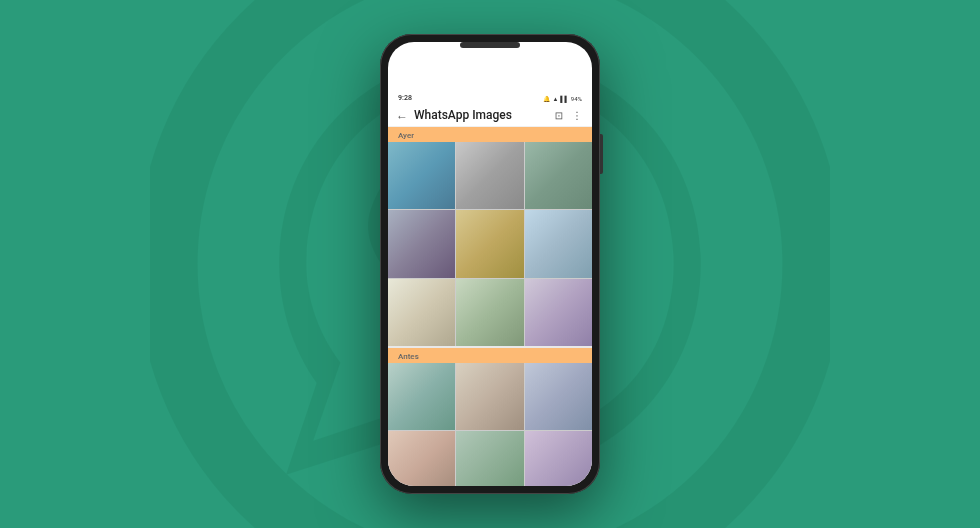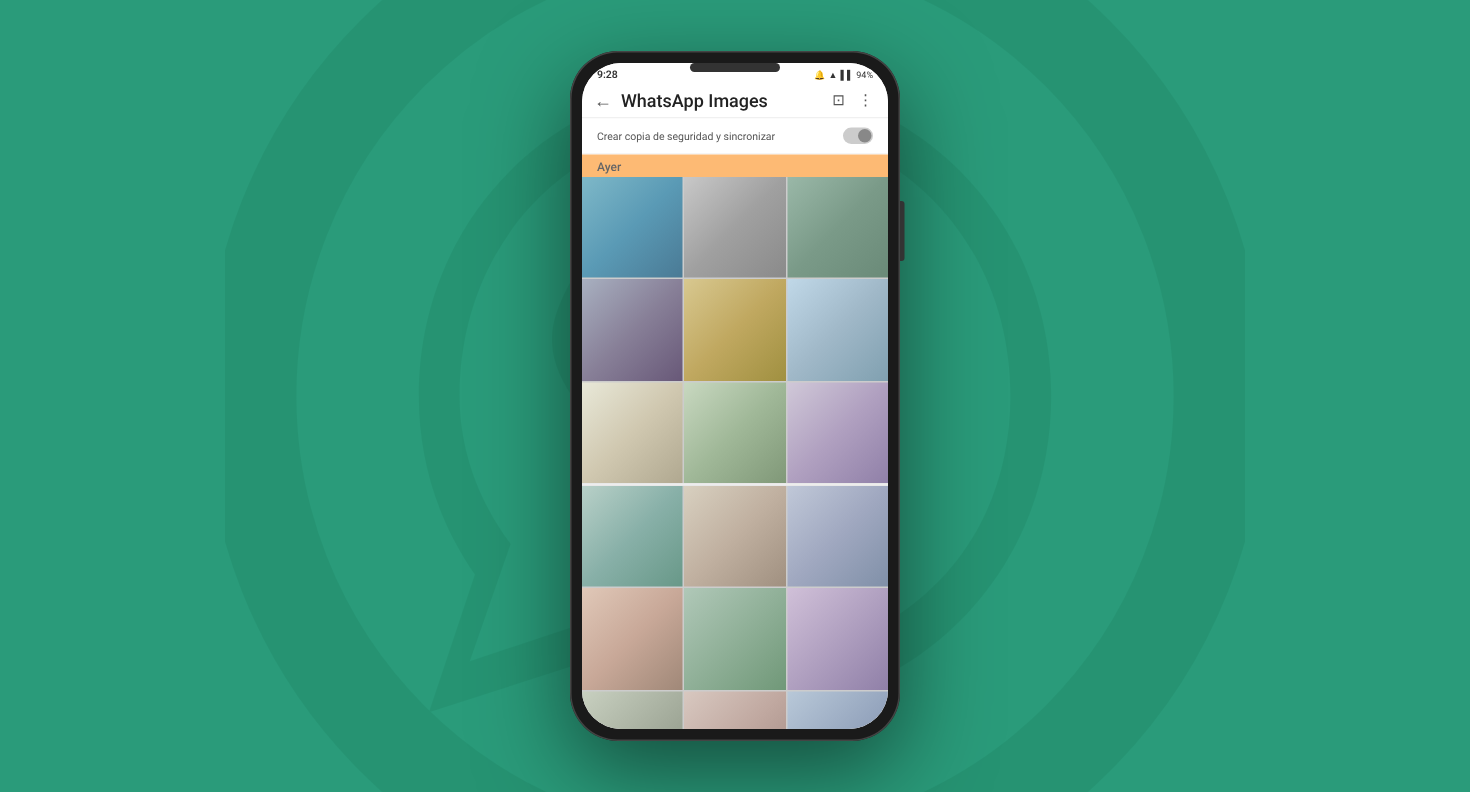--- a/index.html
+++ b/index.html
@@ -65,20 +65,21 @@
       flex-direction: column;
     }
 
     .status-bar {
       background: #fff;
       padding: 4px 10px 2px;
       display: flex;
       justify-content: space-between;
       align-items: center;
       flex-shrink: 0;
+      margin-top: 48px;
     }
 
     .status-time {
       font-size: 7px;
       font-weight: 600;
       color: #333;
     }
 
     .status-icons {
       display: flex;
@@ -249,42 +250,41 @@
 
       <div class="app-bar">
         <span class="app-bar-back">←</span>
         <span class="app-bar-title">WhatsApp Images</span>
         <div class="app-bar-actions">
           <span class="app-bar-icon">⊡</span>
           <span class="app-bar-icon">⋮</span>
         </div>
       </div>
 
-      <div class="sync-bar">
-        <span class="sync-text">Crear copia de seguridad y sincronizar</span>
-        <div class="toggle-switch"></div>
-      </div>
 
       <div class="section-label">
         <span>Ayer</span>
       </div>
       <div class="image-grid">
         <div class="grid-cell c1"></div>
         <div class="grid-cell c2"></div>
         <div class="grid-cell c3"></div>
         <div class="grid-cell c4"></div>
         <div class="grid-cell c5"></div>
         <div class="grid-cell c6"></div>
         <div class="grid-cell c7"></div>
         <div class="grid-cell c8"></div>
         <div class="grid-cell c9"></div>
       </div>
 
       <div class="section-divider"></div>
 
+      <div class="section-label">
+        <span>Antes</span>
+      </div>
       <div class="image-grid">
         <div class="grid-cell c10"></div>
         <div class="grid-cell c11"></div>
         <div class="grid-cell c12"></div>
         <div class="grid-cell c13"></div>
         <div class="grid-cell c14"></div>
         <div class="grid-cell c15"></div>
         <div class="grid-cell c16"></div>
         <div class="grid-cell c17"></div>
         <div class="grid-cell c18"></div>

